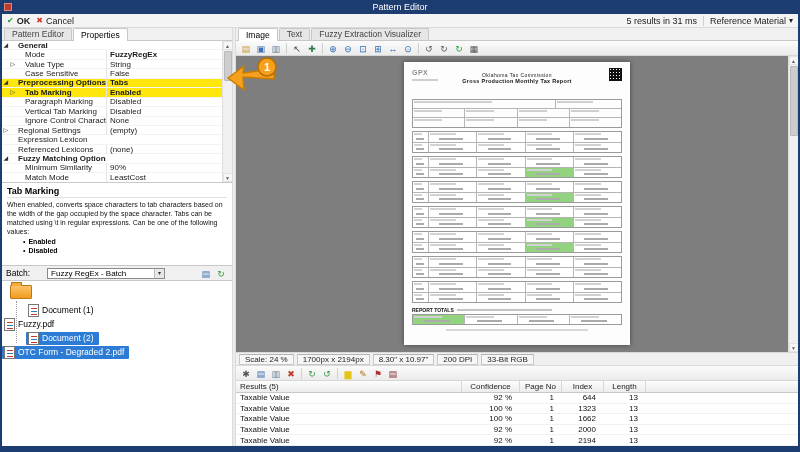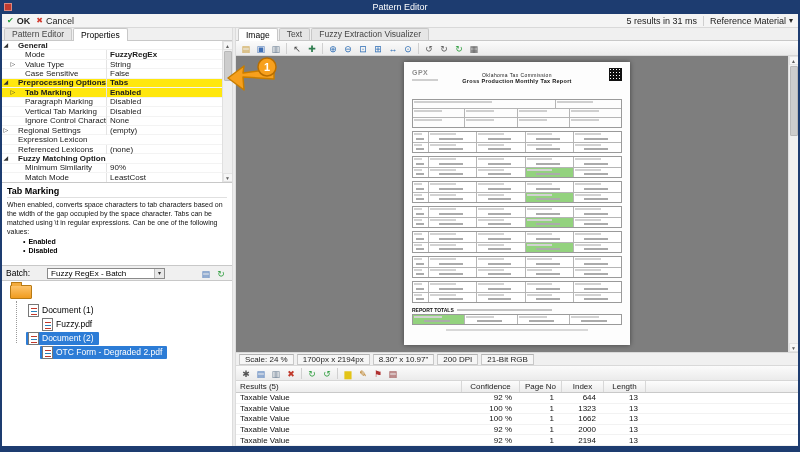--- a/index.html
+++ b/index.html
@@ -53,21 +53,21 @@
   .combo-arrow{width:10px;height:9px;text-align:center;font-size:6px;line-height:9px;color:#333;background:#e8e8e8;border-left:1px solid #bbb;}
   .mini-toolbar{display:flex;align-items:center;gap:1px;margin-left:auto;}
   
   .tree{position:absolute;top:253px;left:0;right:0;bottom:0;background:#fff;overflow:hidden;font-size:8.5px;}
   .tree-guide{position:absolute;left:14px;top:20px;height:42px;border-left:1px dotted #9a9a9a;}
   .tree-root{display:flex;align-items:center;height:22px;padding-left:8px;}
   .folder-ico{position:relative;width:22px;height:14px;background:linear-gradient(#fdc36a,#f09c1f);border:1px solid #b87a14;border-radius:1px;display:inline-block;}
   .folder-ico::before{content:'';position:absolute;top:-4px;left:0px;width:9px;height:3px;background:#f3ab3d;border:1px solid #b87a14;border-bottom:none;border-radius:1px 1px 0 0;}
   .tree-node{display:flex;align-items:center;height:14px;}
   .tree-node.lvl1{padding-left:24px;}
-  .tree-node.lvl2{padding-left:38px;}
+  .tree-node.lvl2{}
   .node-inner{display:inline-flex;align-items:center;gap:3px;padding:0 5px 0 2px;border-radius:1px;height:13px;}
   .tree-node.selected .node-inner{background:#2c7cd6;color:#fff;}
   .doc-ico{position:relative;width:11px;height:13px;background:#fff;border:1px solid #777;display:inline-block;flex:0 0 auto;}
   .doc-ico i{position:absolute;left:2px;top:3px;width:6px;height:1px;background:#c0392b;box-shadow:0 3px 0 #2980b9,0 6px 0 #c0392b;}
   
   .viewer-toolbar{position:absolute;top:13px;left:0;right:0;height:15px;background:linear-gradient(#fbfbfb,#ebebeb);border-bottom:1px solid #d6d6d6;display:flex;align-items:center;gap:1px;padding:0 3px;}
   .tb-btn{width:14px;height:13px;line-height:13px;text-align:center;font-size:9px;border:1px solid transparent;border-radius:2px;display:inline-block;}
   .tb-sep{width:1px;height:11px;background:#d0d0d0;margin:0 2px;display:inline-block;}
   .image-viewport{position:absolute;top:28px;left:0;right:0;height:296px;background:#7e7e7e;overflow:hidden;}
   .image-scroll{position:absolute;top:0;right:0;bottom:0;}
@@ -496,21 +496,21 @@
         <div class="sb-track"></div>
         <div class="sb-arrow">▼</div>
       </div>
     </div>
 
     <div class="viewer-statusbar">
         <span class="status-seg">Scale: 24 %</span>
         <span class="status-seg">1700px x 2194px</span>
         <span class="status-seg">8.30" x 10.97"</span>
         <span class="status-seg">200 DPI</span>
-        <span class="status-seg">21-Bit RGB</span>
+        <span class="status-seg">33-Bit RGB</span>
       </div>
 
     <div class="results-toolbar">
         <span class="tb-btn" style="color: rgb(85, 85, 85);">✱</span>
         <span class="tb-btn" style="color: rgb(63, 111, 181);">▤</span>
         <span class="tb-btn" style="color: rgb(107, 127, 147);">▥</span>
         <span class="tb-btn" style="color: rgb(192, 57, 43);">✖</span>
         <span class="tb-sep"></span>
         <span class="tb-btn" style="color: rgb(47, 158, 63);">↻</span>
         <span class="tb-btn" style="color: rgb(47, 158, 63);">↺</span>

